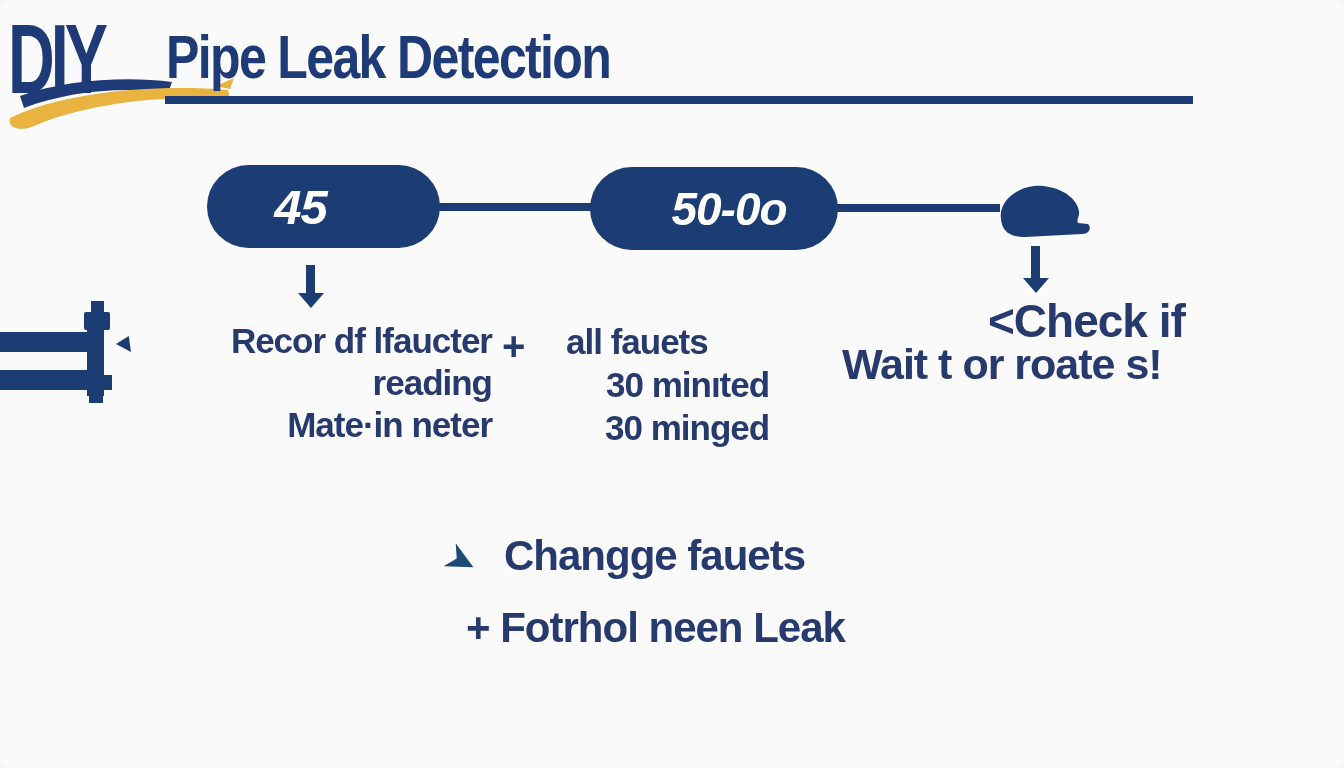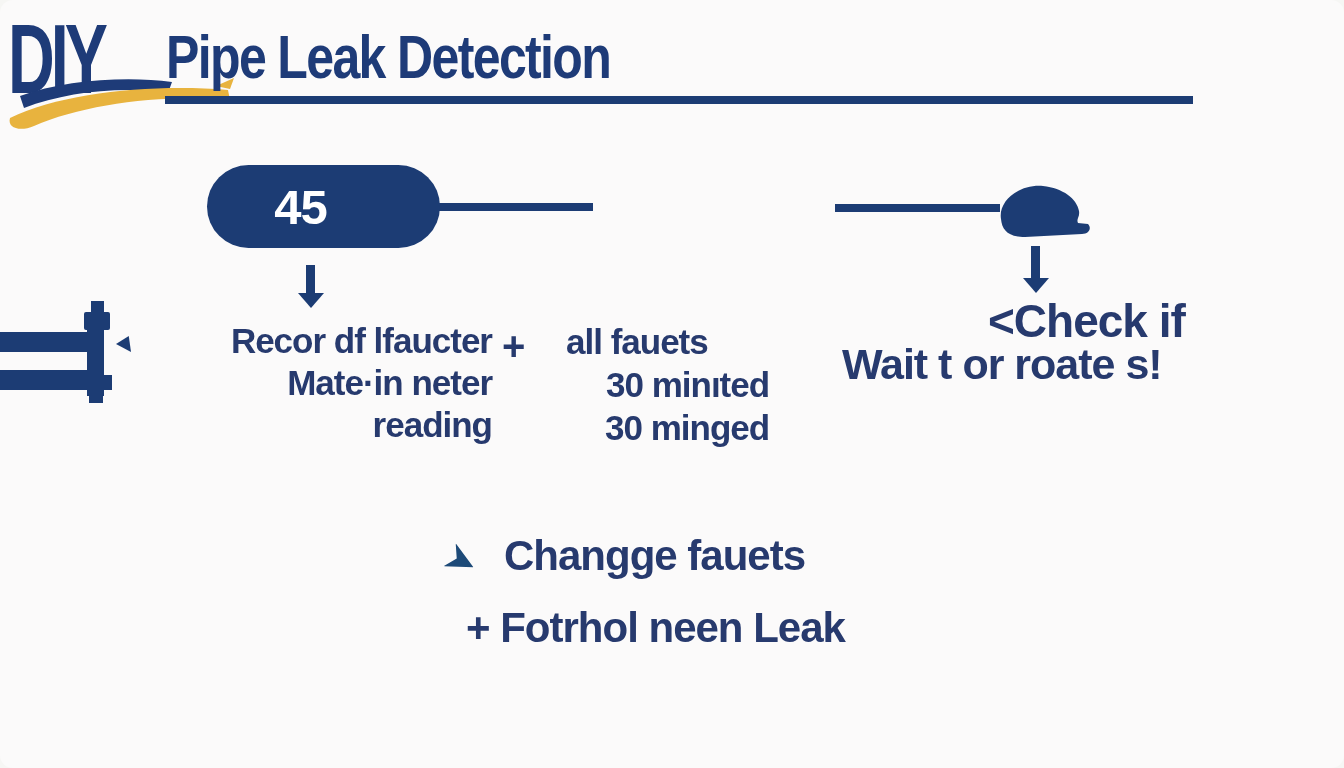--- a/index.html
+++ b/index.html
@@ -22,21 +22,21 @@
     transform:scaleX(0.82); transform-origin:left top; white-space:nowrap;
   }
   .title-underline {
     position:absolute; left:165px; top:96px; width:1028px; height:8px;
     background:#1c3c74;
   }
   
   .pill {
     position:absolute; background:#1c3c74; border-radius:42px;
     display:flex; align-items:center; justify-content:center;
-    color:#ffffff; font-weight:bold; letter-spacing:-1px;
+    color:#ffffff; font-weight:bold; letter-spacing:-1px;font-style:italic;
   }
   .pill-1 { left:207px; top:165px; width:233px; height:83px; font-size:49px; padding-right:46px; }
   .pill-2 { left:590px; top:167px; width:248px; height:83px; font-size:46px; padding-left:30px; }
   .connector { position:absolute; height:8px; background:#1c3c74; }
   .c1 { left:437px; top:203px; width:156px; }
   .c2 { left:835px; top:204px; width:165px; }
   .blob { position:absolute; left:993px; top:179px; width:106px; height:66px; }
   
   .arrow-down { position:absolute; width:9px; background:#1c3c74; }
   .arrow-down::after {
@@ -91,20 +91,23 @@
     <path d="M8,42 C62,16 152,8 226,14 L228,24 C162,18 82,28 32,50 C18,56 5,52 8,42 Z" fill="#e8b33e"></path>
     <path d="M214,10 L232,2 L228,13 Z" fill="#e8b33e"></path>
   </svg>
   <div class="page-title">Pipe Leak Detection</div>
   <div class="title-underline"></div>
 
   <div class="pill pill-1">
     <span>45</span>
   </div>
   <div class="connector c1"></div>
+  <div class="pill pill-2">
+    <span>50-0o</span>
+  </div>
   <div class="connector c2"></div>
   <svg class="blob" viewBox="0 0 106 66" aria-hidden="true">
     <path d="M8,40 C5,22 26,5 50,7 C70,9 84,20 86,32 C87,38 83,40 85,44 L95,45 C99,49 96,55 89,55 L32,58 C15,58 9,51 8,40 Z" fill="#1c3c74"></path>
   </svg>
 
   <div class="arrow-down a1"></div>
   <div class="arrow-down a2"></div>
 
   <div class="pipe">
     <div class="pipe-top"></div>
@@ -112,22 +115,22 @@
     <div class="pipe-vert"></div>
     <div class="pipe-stem"></div>
     <div class="pipe-base"></div>
     <div class="pipe-foot"></div>
     <div class="pipe-notch"></div>
     <div class="pipe-tri"></div>
   </div>
 
   <div class="step-record">
     <div>Recor df lfaucter</div>
+    <div>reading</div>
     <div>Mate·in neter</div>
-    <div>reading</div>
   </div>
 
   <div class="plus-1">+</div>
   <div class="step-faucets">
     <div class="ln1">all fauets</div>
     <div class="ln2">30 minıted</div>
     <div class="ln3">30 minged</div>
   </div>
 
   <div class="check-line1">&lt;Check if</div>

